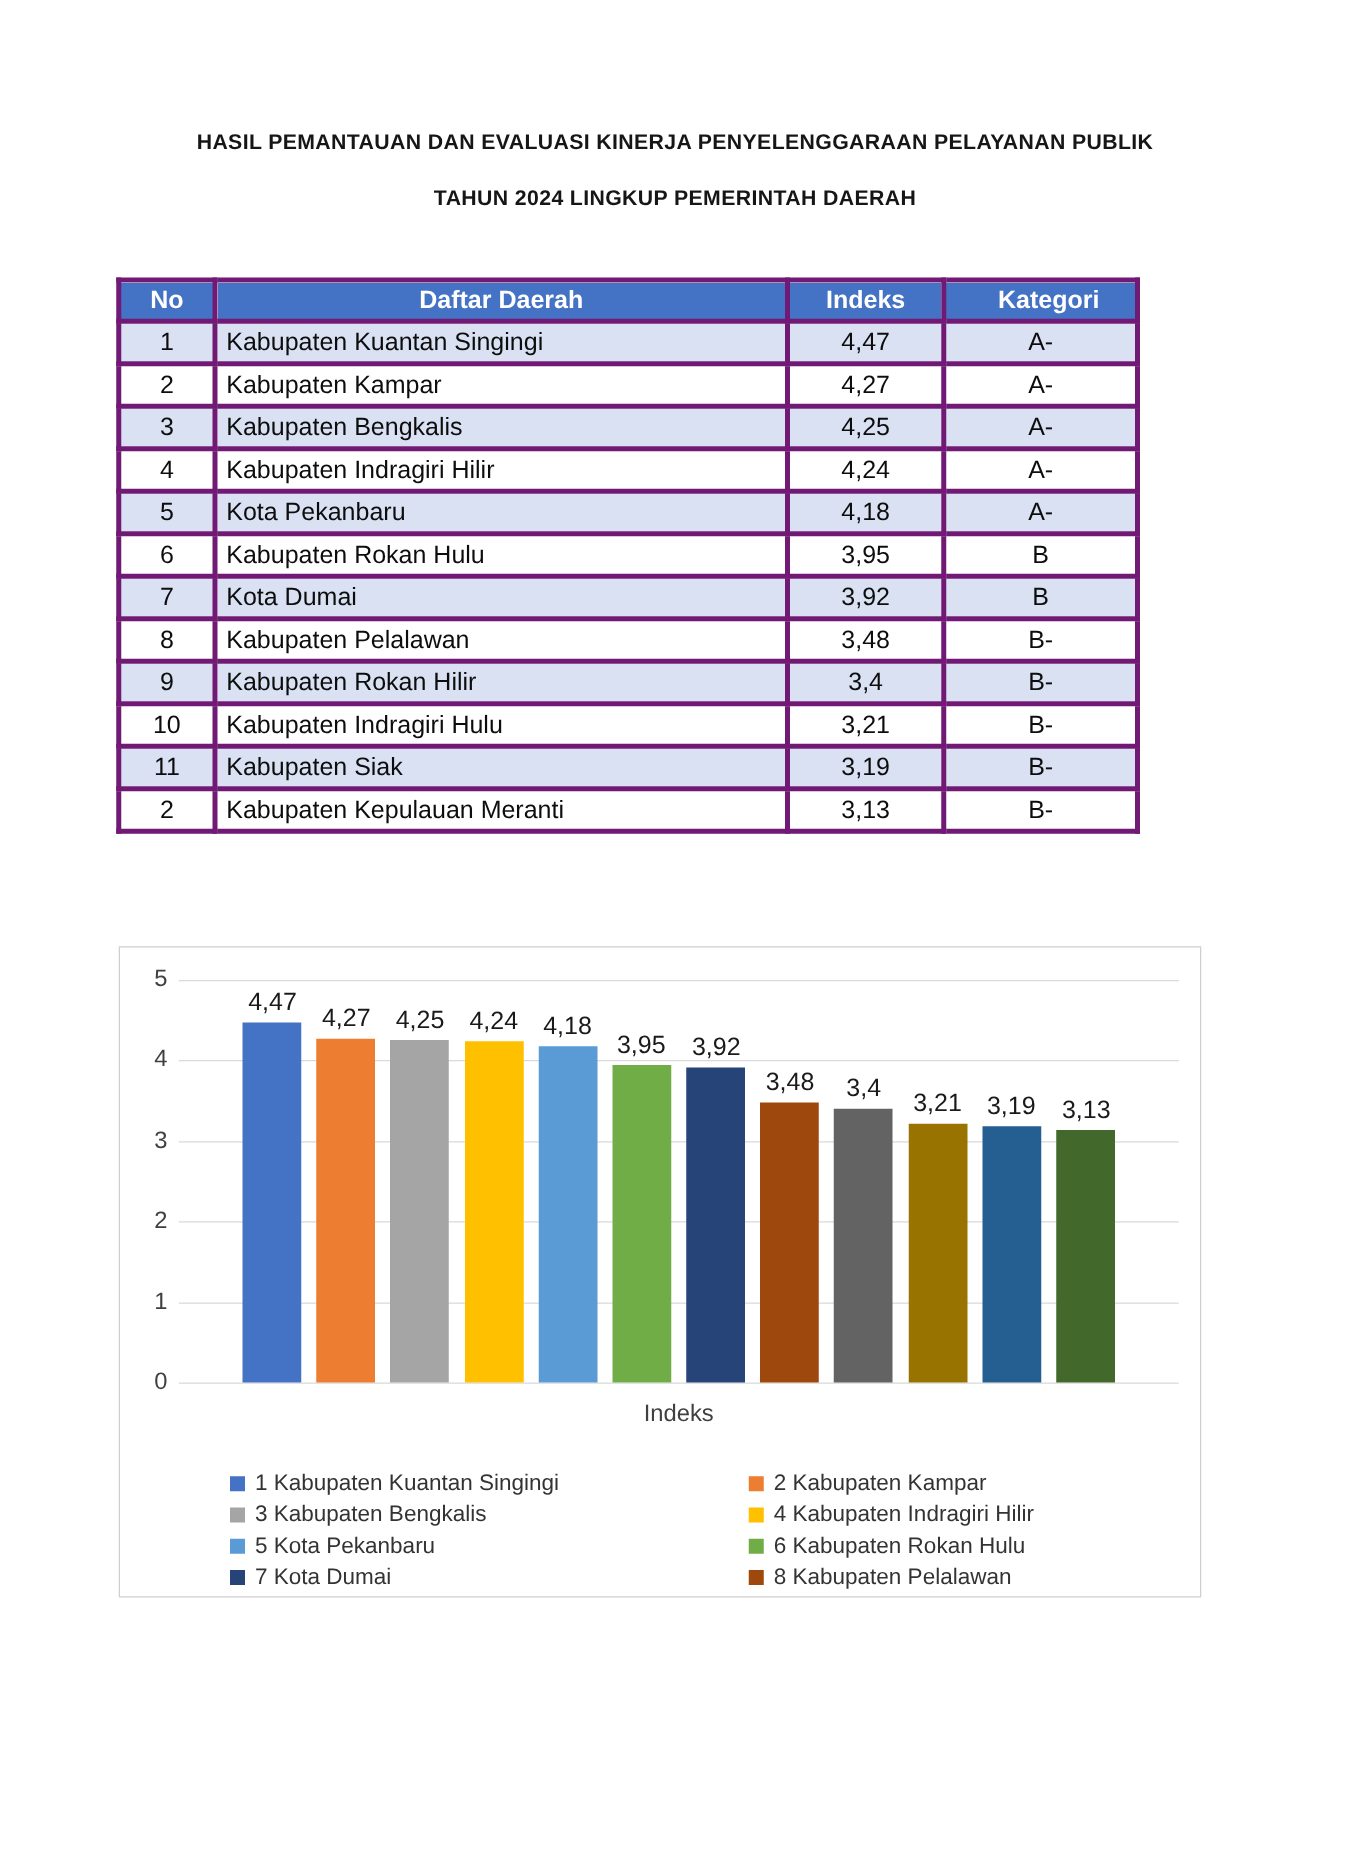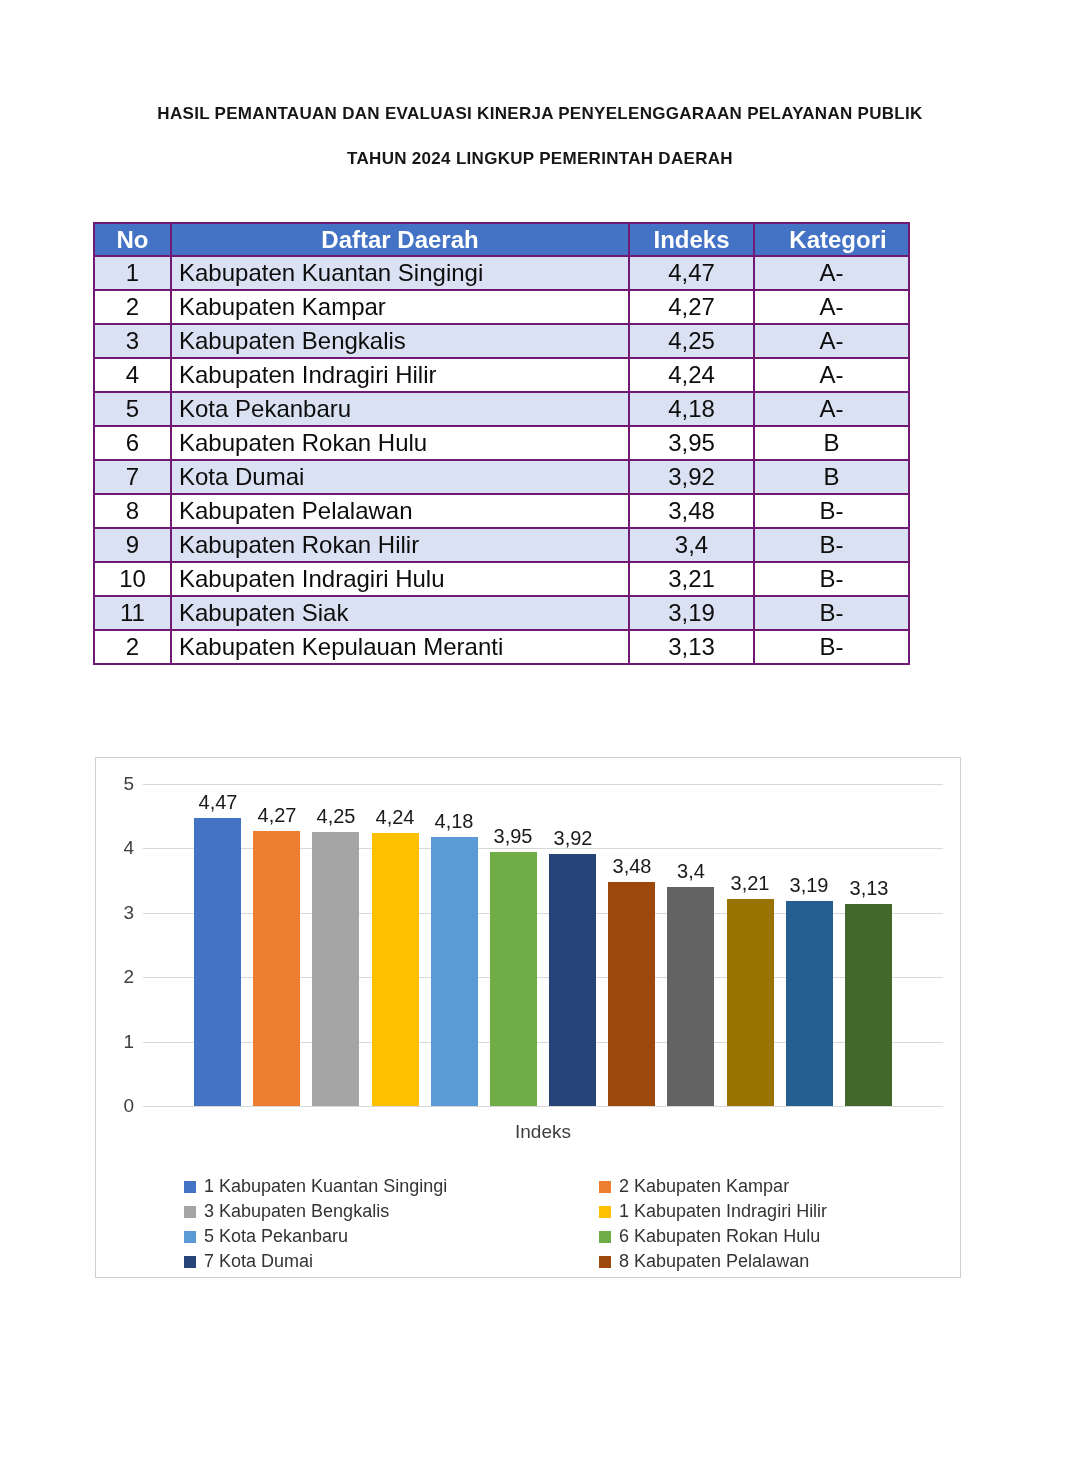--- a/index.html
+++ b/index.html
@@ -30,22 +30,22 @@
     left: 93px; top: 222px;
     width: 815px;
     border-collapse: collapse;
     table-layout: fixed;
   }
   table.results col.c-no  { width: 77px; }
   table.results col.c-dae { width: 458px; }
   table.results col.c-idx { width: 125px; }
   table.results col.c-kat { width: 155px; }
   table.results th, table.results td {
-    border: 2px solid #701a75;
-    font-size: 24px;
+    border: 4px solid #701a75;
+    font-size: 20px;
     height: 34px;
     padding: 0 4px;
     white-space: nowrap;
     overflow: hidden;
   }
   table.results th {
     color: #ffffff;
     font-weight: bold;
     text-align: center;
     height: 33px;
@@ -263,21 +263,21 @@
         <div class="legend-item">
           <span class="legend-swatch" style="background: rgb(237, 125, 49);"></span>
           <span>2 Kabupaten Kampar</span>
         </div>
         <div class="legend-item">
           <span class="legend-swatch" style="background: rgb(165, 165, 165);"></span>
           <span>3 Kabupaten Bengkalis</span>
         </div>
         <div class="legend-item">
           <span class="legend-swatch" style="background: rgb(255, 192, 0);"></span>
-          <span>1 Kabupaten Indragiri Hilir</span>
+          <span>4 Kabupaten Indragiri Hilir</span>
         </div>
         <div class="legend-item">
           <span class="legend-swatch" style="background: rgb(91, 155, 213);"></span>
           <span>5 Kota Pekanbaru</span>
         </div>
         <div class="legend-item">
           <span class="legend-swatch" style="background: rgb(112, 173, 71);"></span>
           <span>6 Kabupaten Rokan Hulu</span>
         </div>
         <div class="legend-item">

